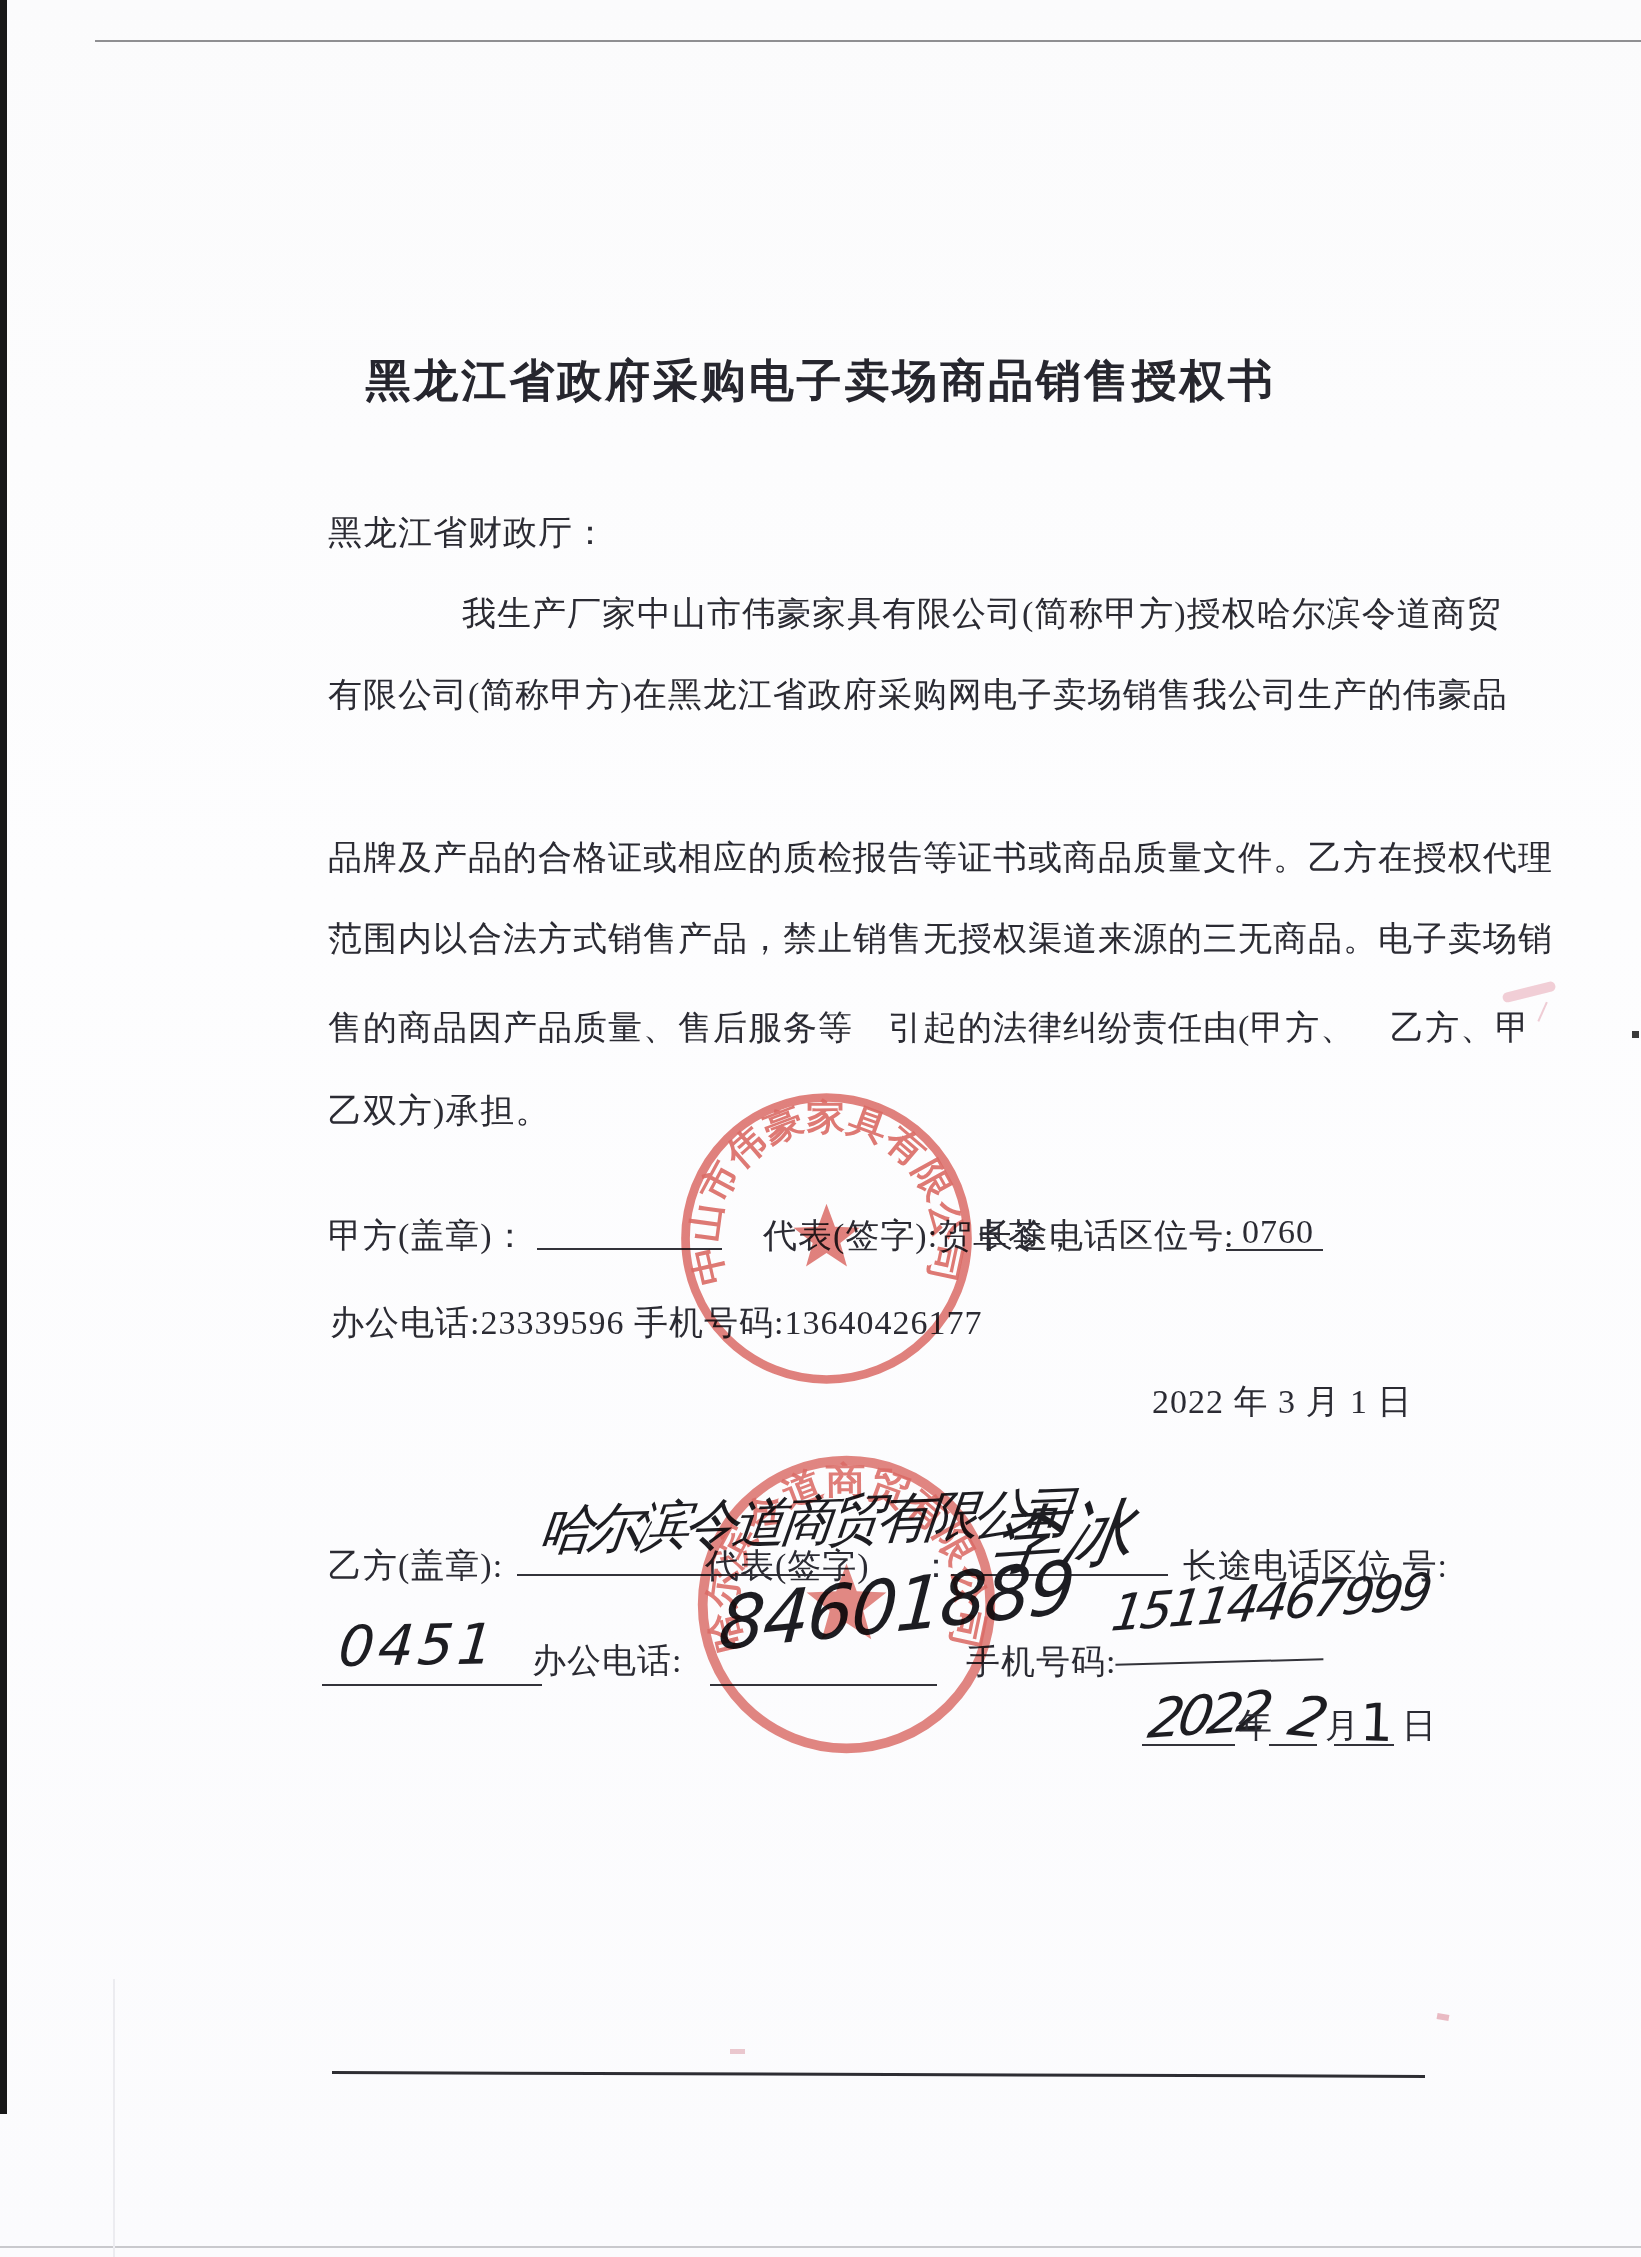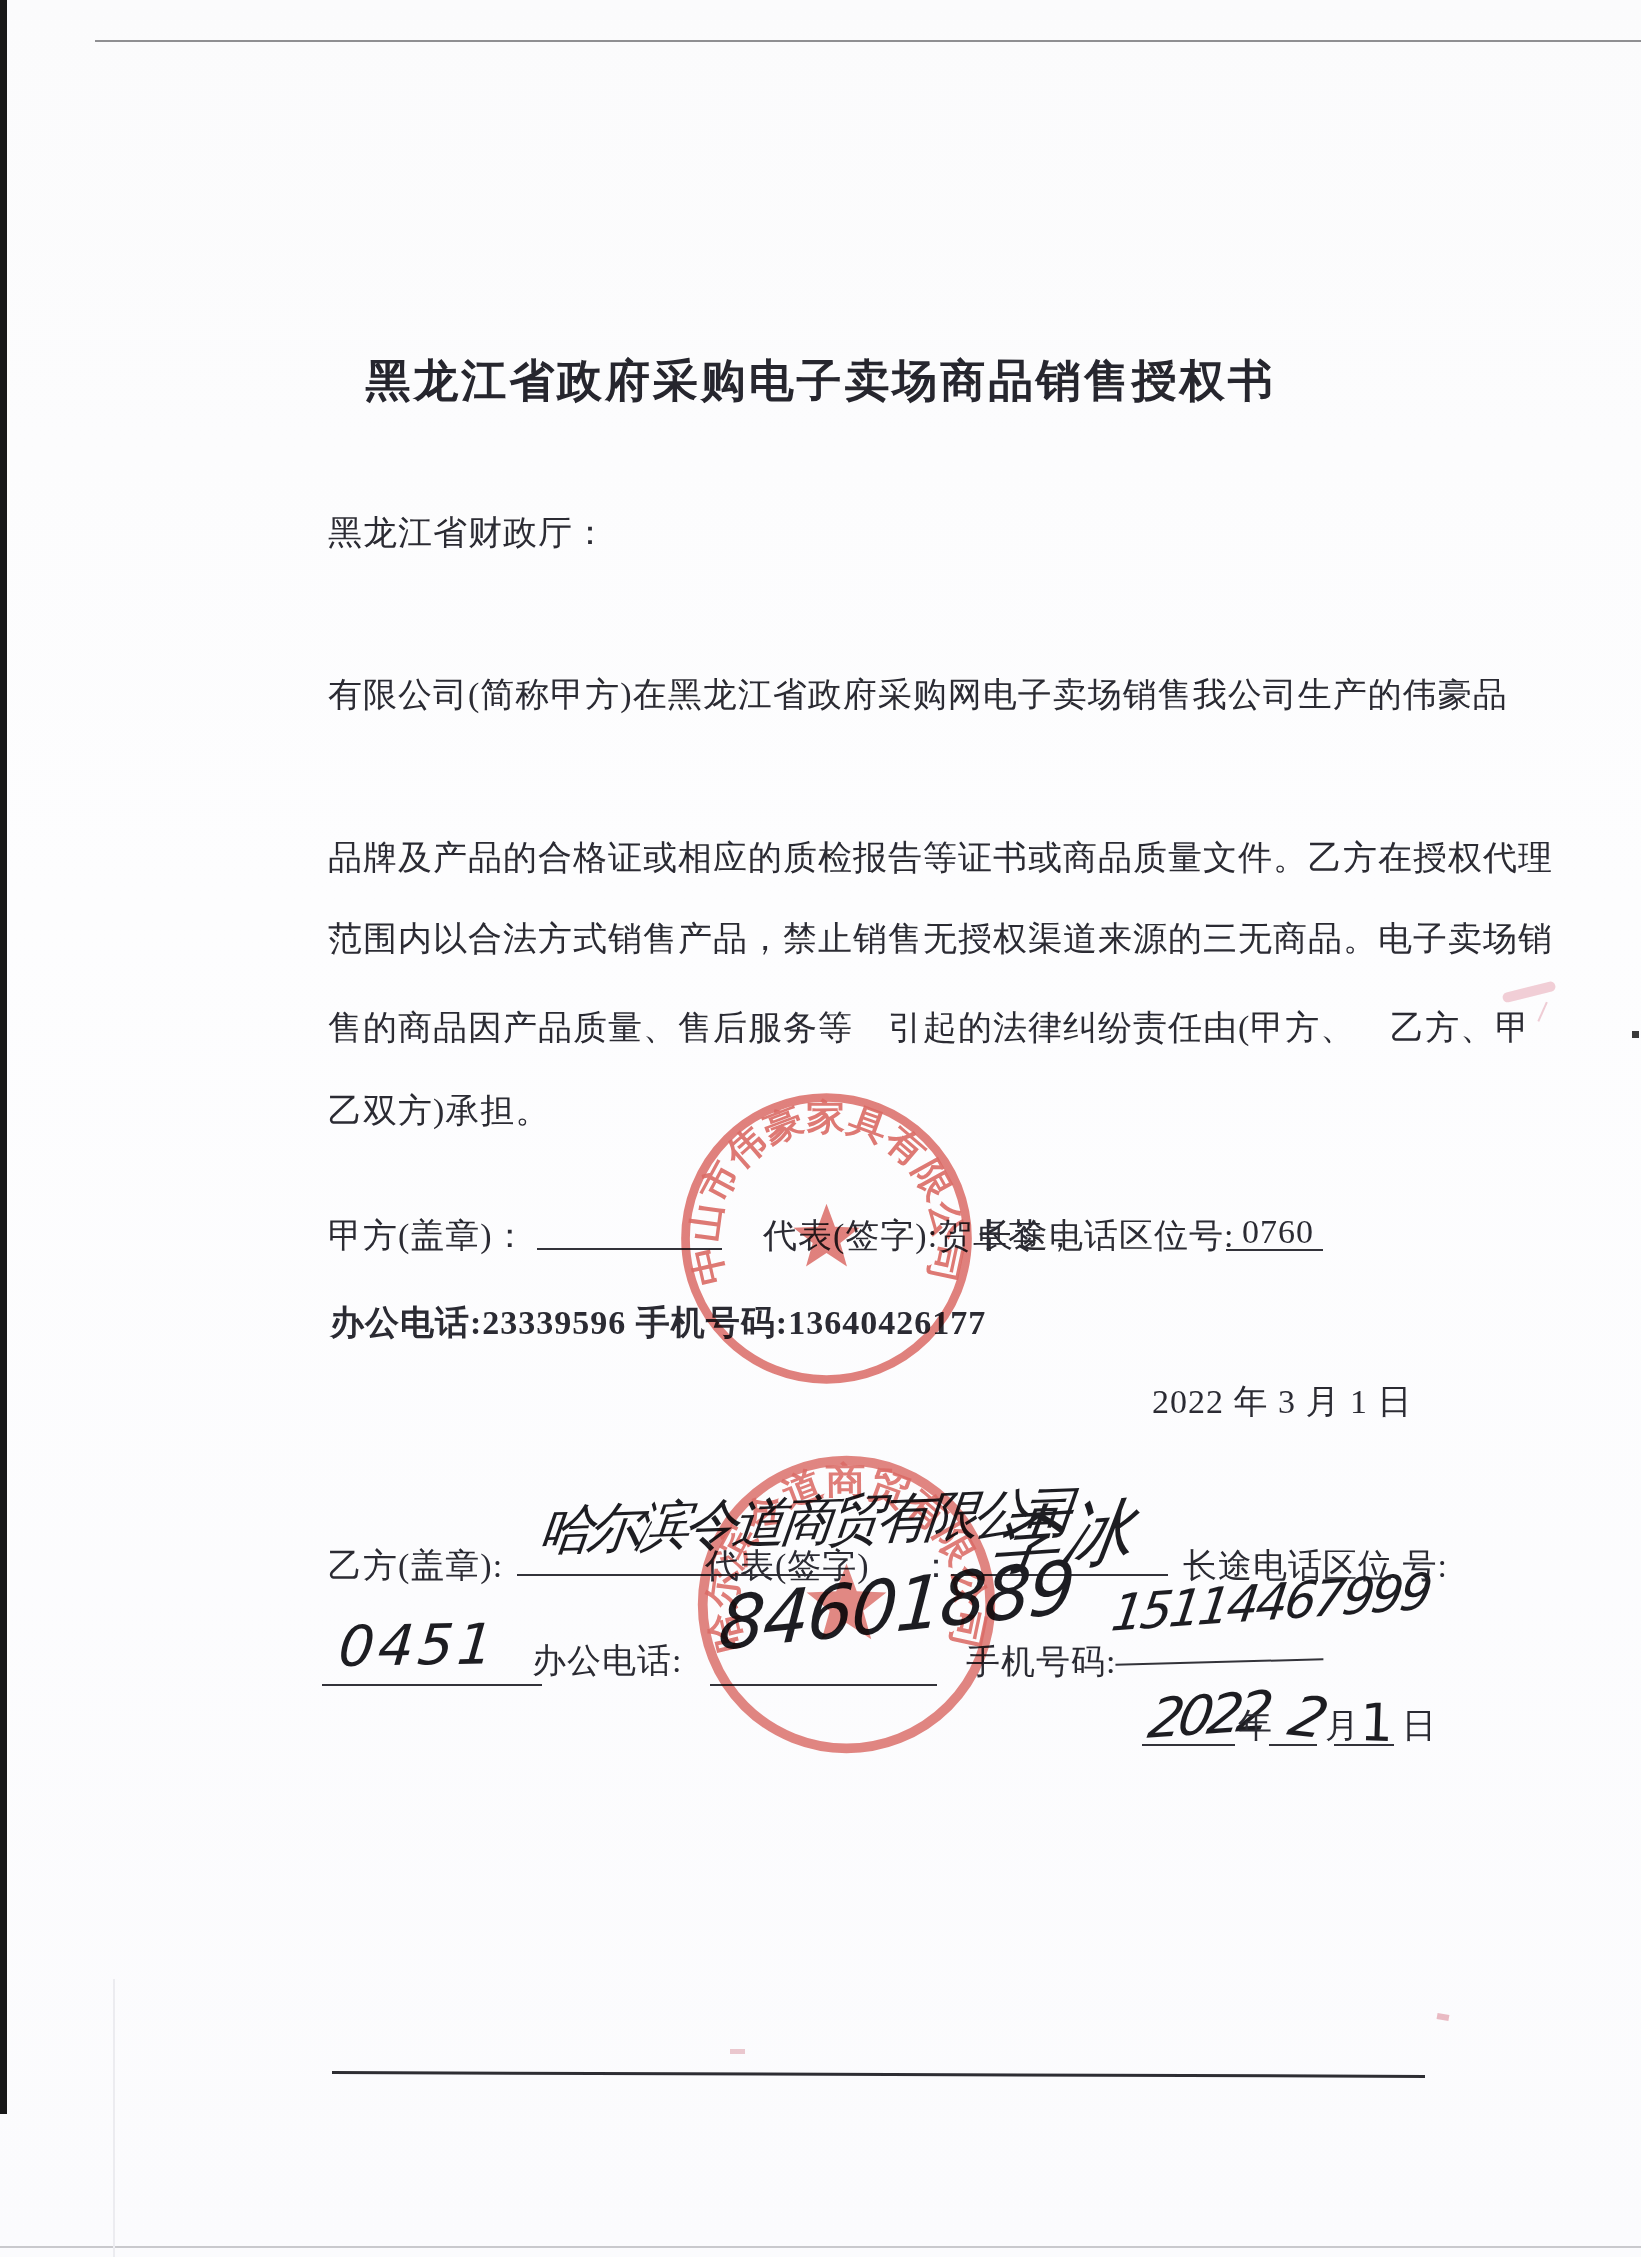--- a/index.html
+++ b/index.html
@@ -31,33 +31,34 @@
 <div class="page">
 
   <div class="edge-left"></div>
   <div class="edge-top"></div>
   <div class="edge-bottom"></div>
   <div class="seam"></div>
 
   <div class="title">黑龙江省政府采购电子卖场商品销售授权书</div>
 
   <div class="line" style="left:328px;top:510px;">黑龙江省财政厅：</div>
+  <div class="line" style="left:462px;top:591px;">我生产厂家中山市伟豪家具有限公司(简称甲方)授权哈尔滨令道商贸</div>
   <div class="line" style="left:328px;top:672px;">有限公司(简称甲方)在黑龙江省政府采购网电子卖场销售我公司生产的伟豪品</div>
   <div class="line" style="left:328px;top:835px;">品牌及产品的合格证或相应的质检报告等证书或商品质量文件。乙方在授权代理</div>
   <div class="line" style="left:328px;top:916px;">范围内以合法方式销售产品，禁止销售无授权渠道来源的三无商品。电子卖场销</div>
   <div class="line" style="left:328px;top:1005px;">售的商品因产品质量、售后服务等　引起的法律纠纷责任由(甲方、　乙方、甲</div>
   <div class="line" style="left:328px;top:1088px;">乙双方)承担。</div>
 
   <div class="line" style="left:328px;top:1213px;text-align:center;">甲方(盖章)：</div>
   <div class="ul" style="left:537px;top:1215px;width:185px;height:33px;"></div>
   <div class="line" style="left:763px;top:1213px;">代表(签字):贺卓苓，</div>
   <div class="line" style="left:979px;top:1213px;">长途电话区位号:</div>
   <div class="line" style="left:1242px;top:1213px;">0760</div>
   <div class="ul" style="left:1226px;top:1215px;width:97px;height:34px;"></div>
-  <div class="line" style="left:330px;top:1300px;font-weight:bold;">办公电话:23339596 手机号码:13640426177</div>
+  <div class="line" style="left:330px;top:1300px;">办公电话:23339596 手机号码:13640426177</div>
   <div class="line" style="left:1152px;top:1379px;">2022 年 3 月 1 日</div>
 
   <svg class="stamp" style="left:672px;top:1084px;" width="309" height="309" viewBox="0 0 320 320">
     <circle cx="160" cy="160" r="146" fill="none" stroke="#d85750" stroke-width="9" stroke-opacity="0.85"></circle>
     <polygon points="160,124 168.8,147.9 194.2,148.9 174.3,164.6 181.2,189.1 160,175 138.8,189.1 145.7,164.6 125.8,148.9 151.2,147.9" fill="#d85750" fill-opacity="0.85"></polygon>
     <path id="arcA" d="M 57.6 207.8 A 113 113 0 1 1 262.4 207.8" fill="none"></path>
     <text font-size="37" fill="#d85750" fill-opacity="0.9" font-family="Liberation Serif, serif" font-weight="700">
       <textPath href="#arcA" startOffset="4" textLength="444" lengthAdjust="spacingAndGlyphs">中山市伟豪家具有限公司</textPath>
     </text>
   </svg>

